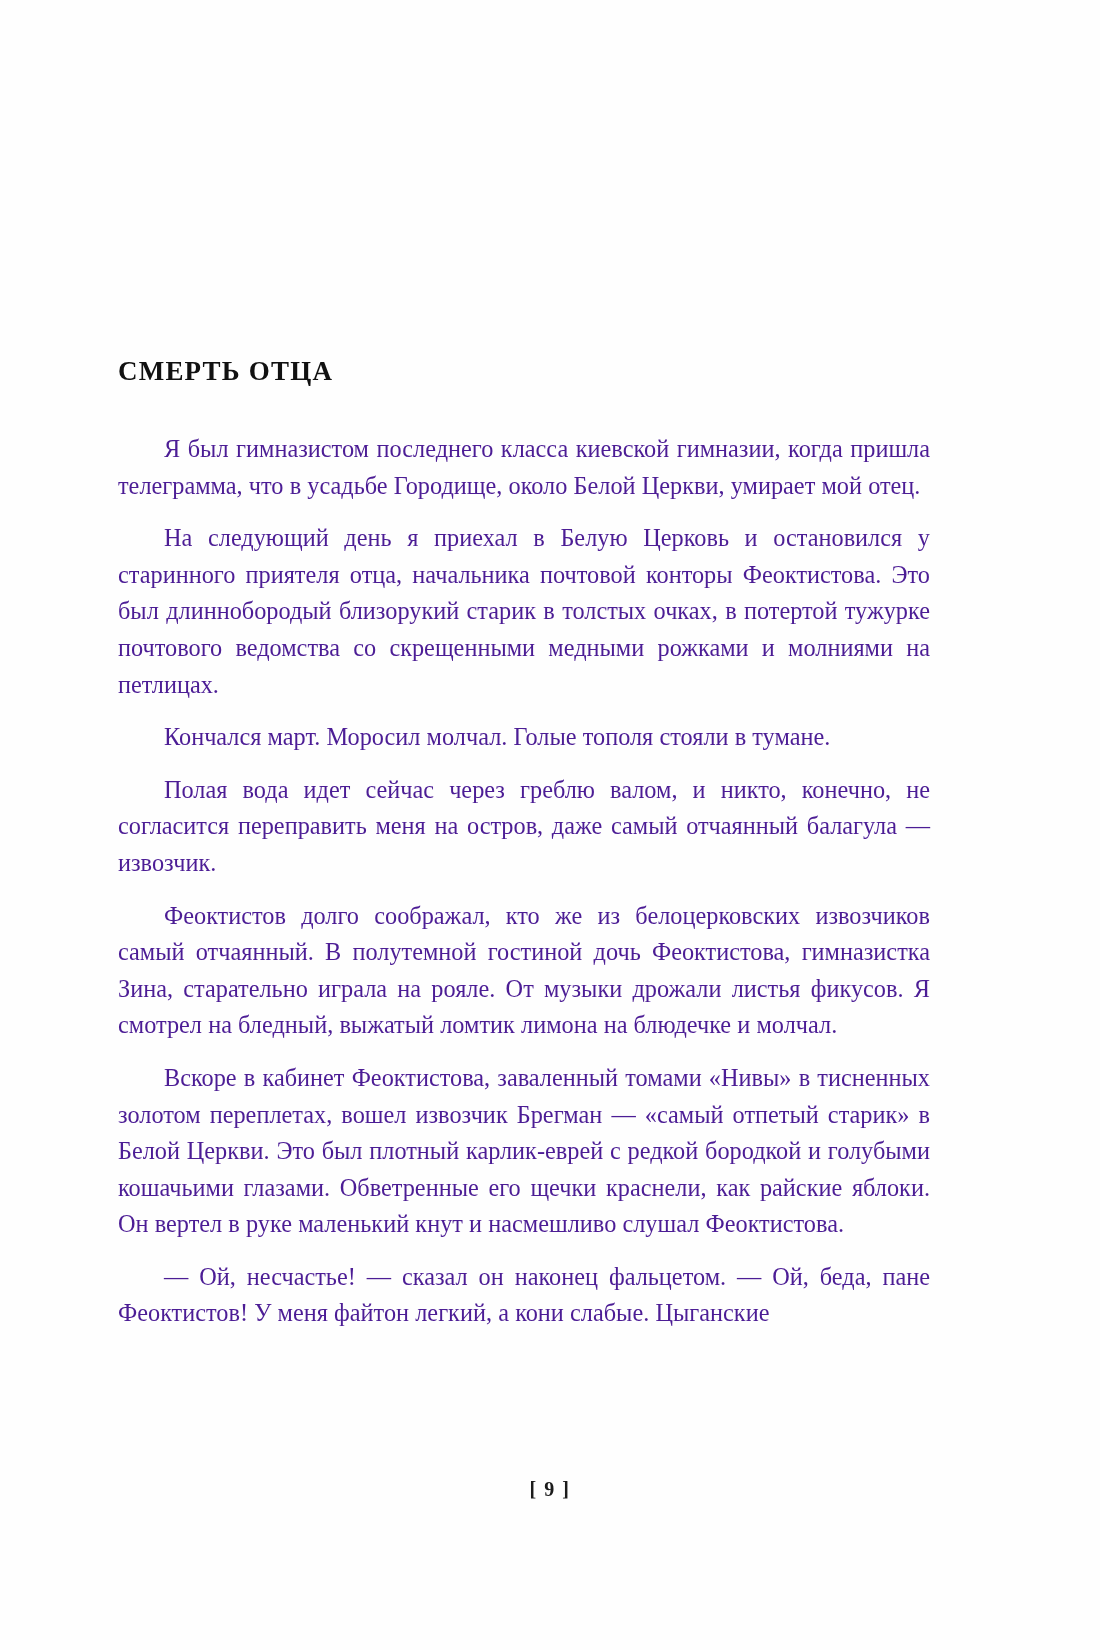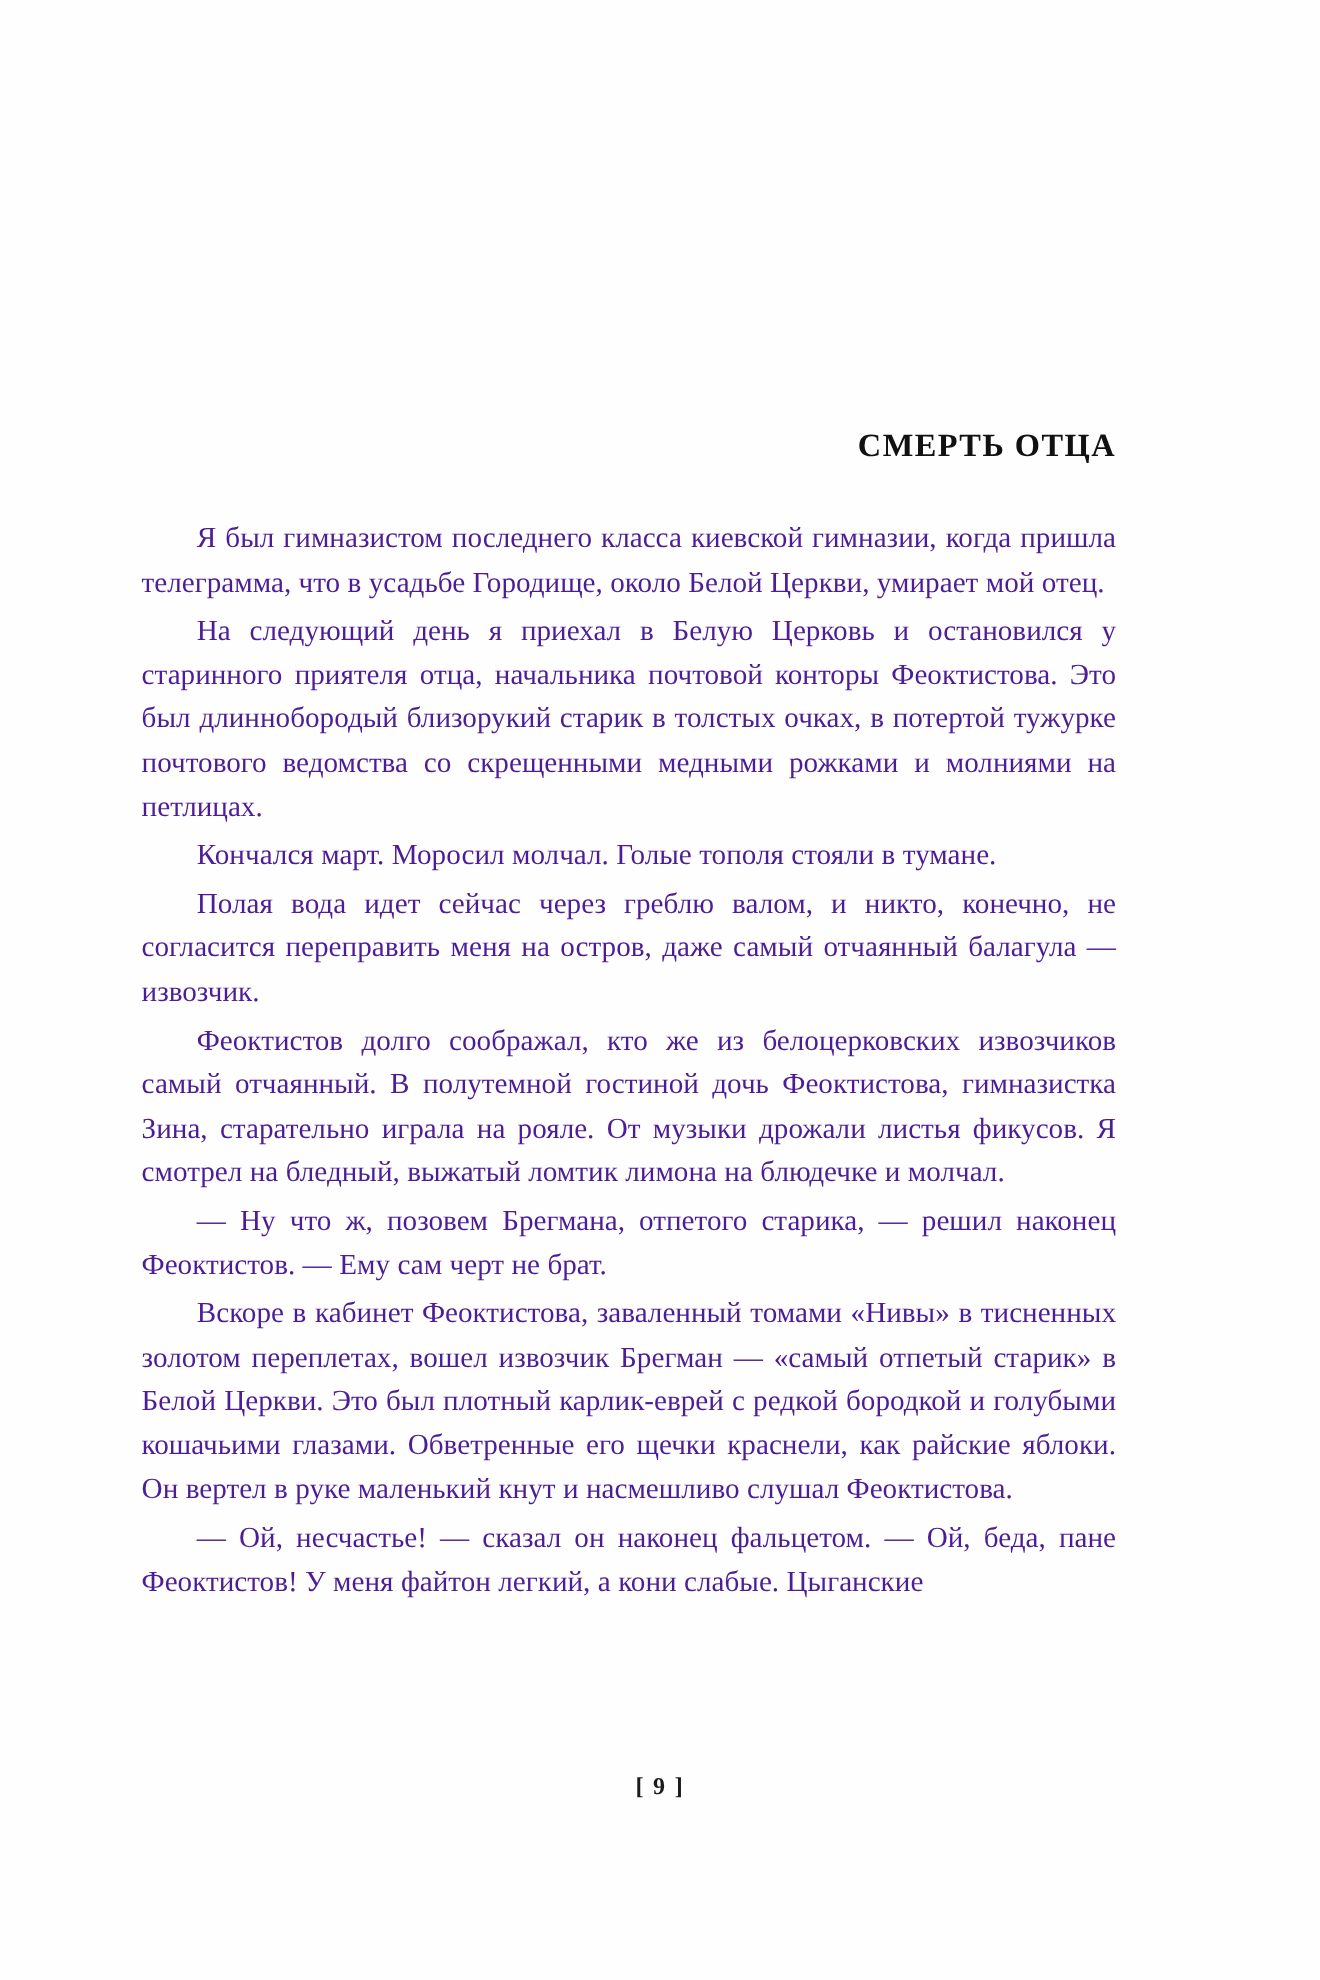--- a/index.html
+++ b/index.html
@@ -21,40 +21,40 @@
     background: #fefefe;
     box-sizing: border-box;
   }
   .text-block {
     position: absolute;
     left: 118px;
     top: 356px;
     width: 812px;
   }
   .chapter-title {
-    text-align: right;
+    text-align: left;
     font-size: 27px;
     font-weight: bold;
     letter-spacing: 1.2px;
     color: #111111;
     margin: 0 0 44px 0;
     font-family: "Liberation Serif", "DejaVu Serif", serif;
   }
   .para {
     font-size: 24.3px;
     line-height: 36.6px;
     text-align: justify;
     text-indent: 46px;
     margin: 0;
     color: #4c1d95;
     hyphens: manual;
     word-spacing: 0.1px;
   }
   .para + .para {
-    margin-top: 4px;
+    margin-top: 16px;
   }
   .folio {
     position: absolute;
     left: 0;
     right: 0;
     top: 1478px;
     text-align: center;
     font-size: 20px;
     font-weight: bold;
     letter-spacing: 1.5px;
@@ -68,21 +68,20 @@
 
   <div class="text-block">
 
     <h1 class="chapter-title">СМЕРТЬ ОТЦА</h1>
 
     <p class="para">Я был гимназистом последнего класса киевской гимназии, когда пришла телеграмма, что в усадьбе Городище, около Белой Церкви, умирает мой отец.</p>
     <p class="para">На следующий день я приехал в Белую Церковь и остановился у старинного приятеля отца, начальника почтовой конторы Феоктистова. Это был длиннобородый близорукий старик в толстых очках, в потертой тужурке почтового ведомства со скрещенными медными рожками и молниями на петлицах.</p>
     <p class="para">Кончался март. Моросил молчал. Голые тополя стояли в тумане.</p>
     <p class="para">Полая вода идет сейчас через греблю валом, и никто, конечно, не согласится переправить меня на остров, даже самый отчаянный балагула — извозчик.</p>
     <p class="para">Феоктистов долго соображал, кто же из белоцерковских извозчиков самый отчаянный. В полутемной гостиной дочь Феоктистова, гимназистка Зина, старательно играла на рояле. От музыки дрожали листья фикусов. Я смотрел на бледный, выжатый ломтик лимона на блюдечке и молчал.</p>
-    <p class="para">— Ну что ж, позовем Брегмана, отпетого старика, — решил наконец Феоктистов. — Ему сам черт не брат.</p>
     <p class="para">Вскоре в кабинет Феоктистова, заваленный томами «Нивы» в тисненных золотом переплетах, вошел извозчик Брегман — «самый отпетый старик» в Белой Церкви. Это был плотный карлик-еврей с редкой бородкой и голубыми кошачьими глазами. Обветренные его щечки краснели, как райские яблоки. Он вертел в руке маленький кнут и насмешливо слушал Феоктистова.</p>
     <p class="para">— Ой, несчастье! — сказал он наконец фальцетом. — Ой, беда, пане Феоктистов! У меня файтон легкий, а кони слабые. Цыганские</p>
 
   </div>
 
   <div class="folio">[ 9 ]</div>
 
 </div>
 
 </body></html>

